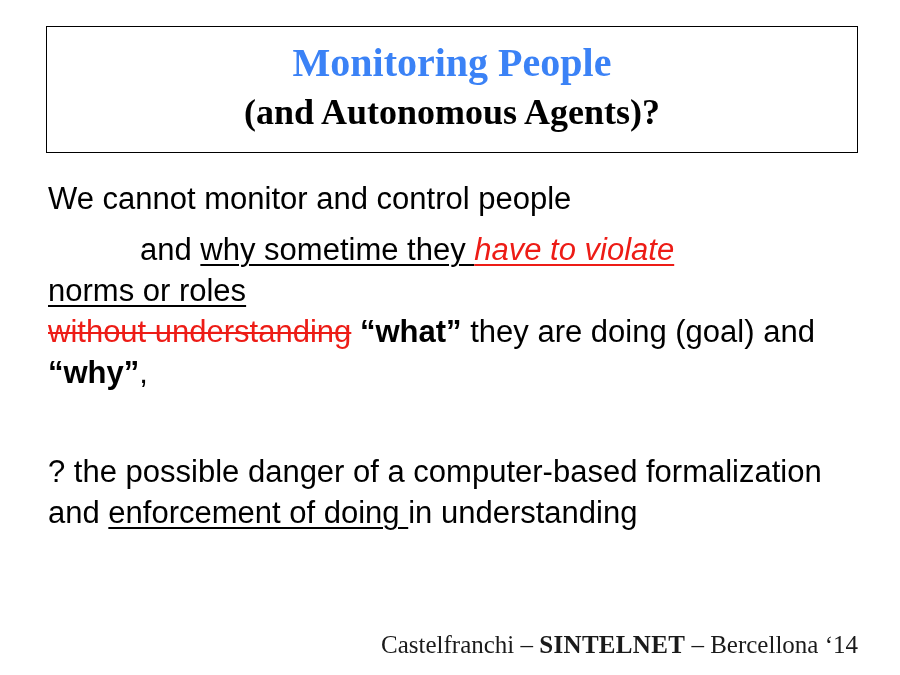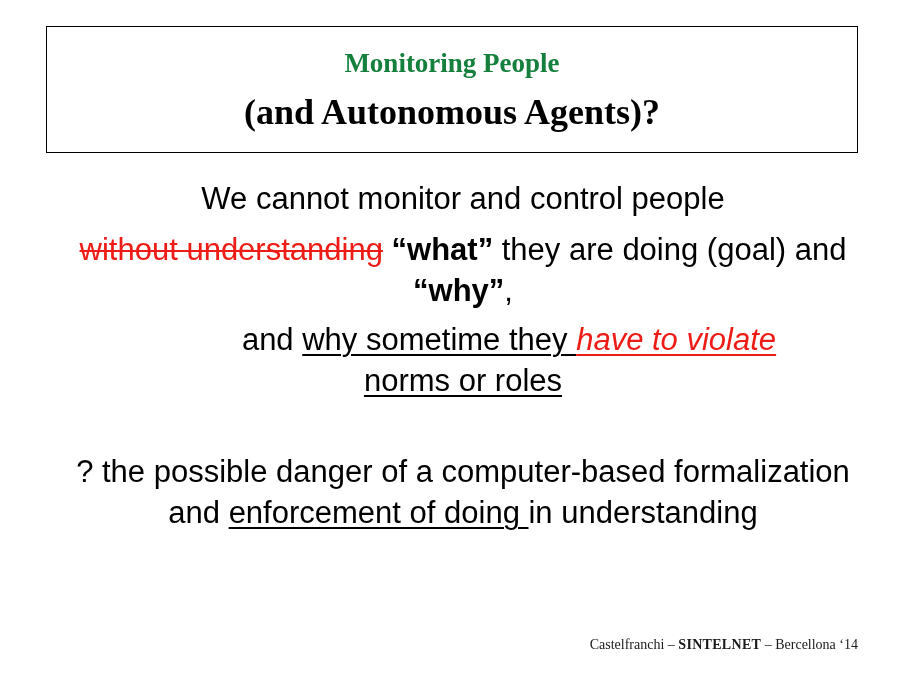--- a/index.html
+++ b/index.html
@@ -36,23 +36,23 @@
     background: #ffffff;
     display: flex;
     flex-direction: column;
     align-items: center;
     justify-content: flex-start;
     padding-top: 12px;
   }
   .title-line1 {
     font-family: "Liberation Serif", serif;
     font-weight: bold;
-    font-size: 27px;
+    font-size: 40px;
     line-height: 48px;
-    color: #15803d;
+    color: #3b82f6;
     letter-spacing: 0px;
     white-space: nowrap;
   }
   .title-line2 {
     font-family: "Liberation Serif", serif;
     font-weight: bold;
     font-size: 36px;
     line-height: 46px;
     color: #000000;
     white-space: nowrap;
@@ -62,21 +62,20 @@
   
   .body-block {
     position: absolute;
     left: 48px;
     top: 178px;
     width: 830px;
     font-family: "Liberation Sans", sans-serif;
     font-size: 31px;
     line-height: 41px;
     color: #000000;
-    text-align: center;
   }
 
   .para {
     margin: 0;
     padding: 0;
   }
   .para.p1 { margin-bottom: 10px; }
   .para.p2 { margin-bottom: 8px; }
   .para.p3 { margin-bottom: 0px; }
   .spacer-gap { height: 50px; }
@@ -107,47 +106,47 @@
   }
 
   
   .footer {
     position: absolute;
     left: 0;
     top: 632px;
     width: 858px;
     text-align: right;
     font-family: "Liberation Serif", serif;
-    font-size: 14px;
+    font-size: 25px;
     line-height: 26px;
     color: #1a1a1a;
     white-space: nowrap;
   }
   .footer .bold { font-weight: bold; letter-spacing: 0.3px; }
 </style>
 </head>
 <body>
 
 <div class="slide">
 
   <div class="title-box">
     <div class="title-line1">Monitoring People</div>
     <div class="title-line2">(and Autonomous Agents)?</div>
   </div>
 
   <div class="body-block">
 
     <p class="para p1">We cannot monitor and control people</p>
 
+    <p class="para p3">
+      <span class="indent-tab"></span><span>and </span><span class="uline">why sometime they </span><span class="red-ital-uline">have to violate</span><br><span class="uline">norms or roles</span>
+    </p>
+
     <p class="para p2">
       <span class="red-strike">without understanding</span><span> </span><span class="bold">“what”</span><span> they are doing (goal) and </span><span class="bold">“why”</span><span>,</span>
-    </p>
-
-    <p class="para p3">
-      <span class="indent-tab"></span><span>and </span><span class="uline">why sometime they </span><span class="red-ital-uline">have to violate</span><br><span class="uline">norms or roles</span>
     </p>
 
     <div class="spacer-gap"></div>
 
     <p class="para p4">
       <span>? the possible danger of a computer-based formalization and </span><span class="uline">enforcement of doing </span><span>in understanding</span>
     </p>
 
   </div>
 

